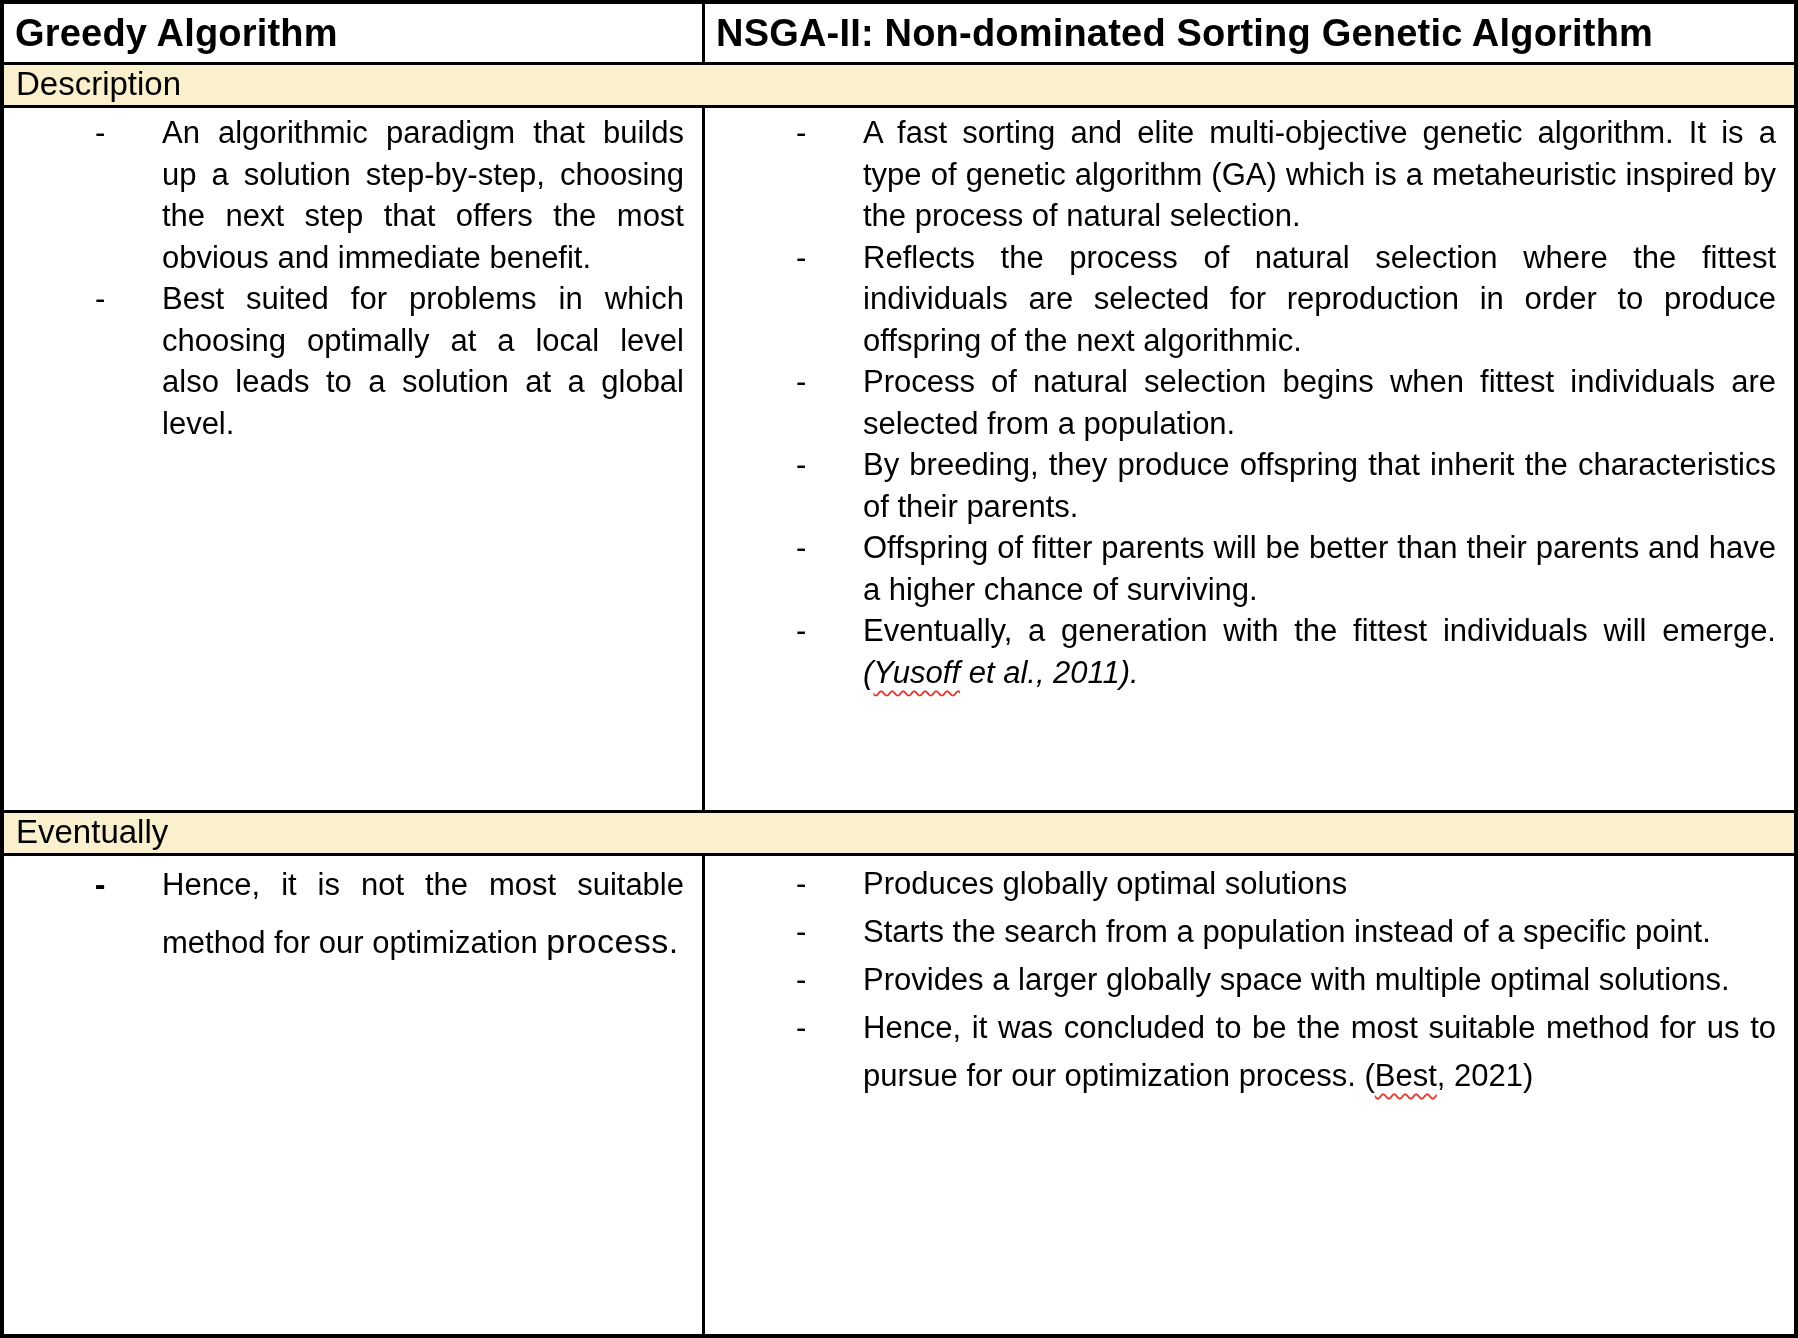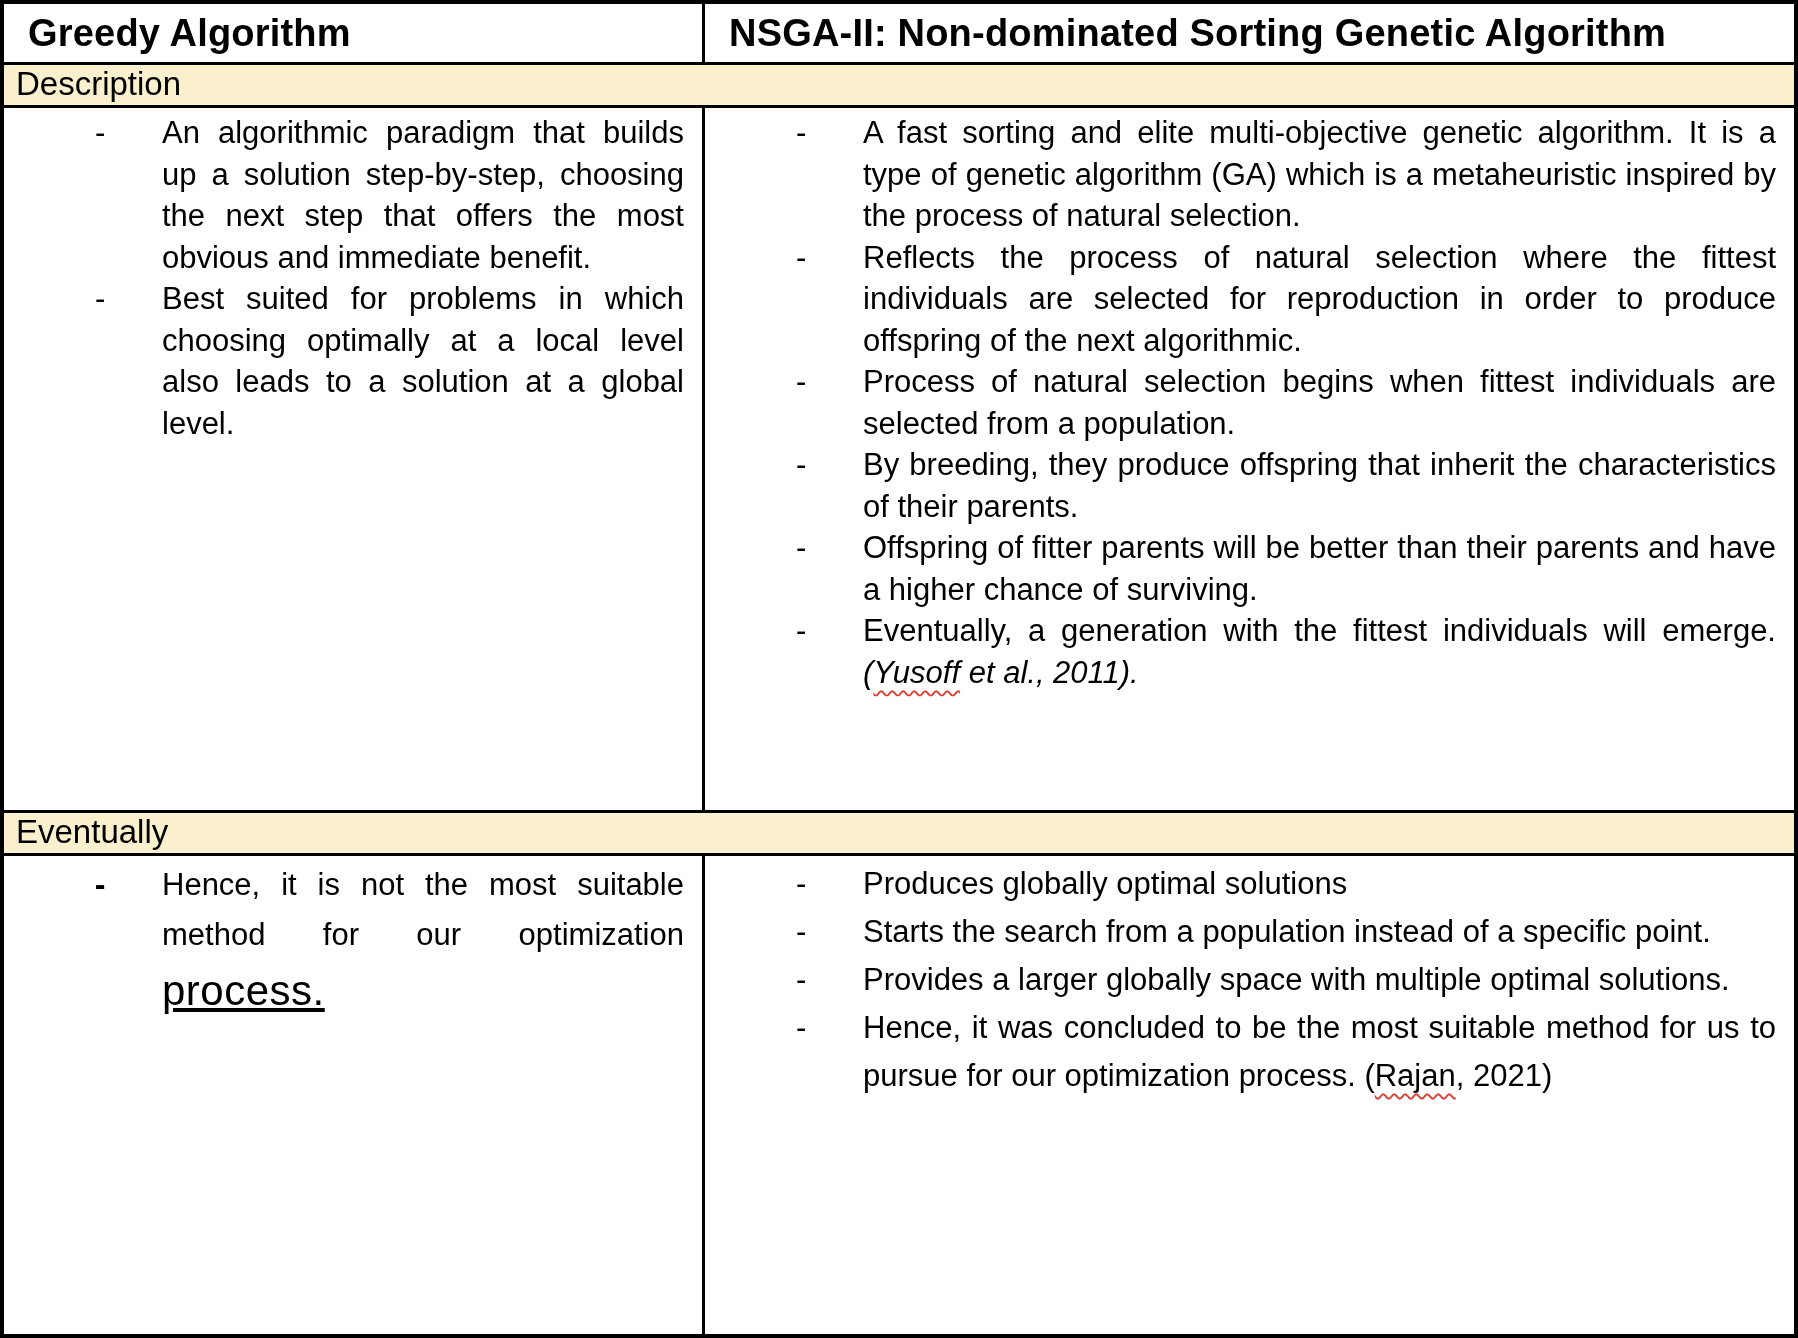--- a/index.html
+++ b/index.html
@@ -17,21 +17,21 @@
     font-family:"Liberation Sans","DejaVu Sans",sans-serif;
     color:var(--text);
     background:#ffffff;
   }
   .row{display:grid;grid-template-columns:698px 1fr;min-height:0;}
   .bt{border-top:3px solid var(--border);}
   .cell{min-width:0;min-height:0;overflow:hidden;box-sizing:border-box;}
   .cell + .cell{border-left:3px solid var(--border);}
   .head{
     font-weight:bold;font-size:38px;letter-spacing:0.2px;
-    display:flex;align-items:center;padding:0 10px 0 24px;
+    display:flex;align-items:center;padding:0 10px 0 11px;
     white-space:nowrap;
   }
   .band{
     background:var(--band-bg);
     font-size:33px;
     display:flex;align-items:center;
     padding:0 0 2px 12px;
   }
   .body-cell{
     font-size:31px;
@@ -45,21 +45,21 @@
   .marker-b{font-weight:bold;}
   .seg-italic{font-style:italic;}
   .seg-miss{
     text-decoration-line:underline;
     text-decoration-style:wavy;
     text-decoration-color:var(--squiggle);
     text-decoration-thickness:2px;
     text-underline-offset:7px;
     text-decoration-skip-ink:none;
   }
-  .seg-alt{font-size:42px;line-height:62px;letter-spacing:0.5px;text-decoration:underline;}
+  .seg-alt{font-size:34px;line-height:62px;letter-spacing:0.5px;}
 </style>
 </head>
 <body>
 
 <div class="doc">
 
   <div class="row">
     <div class="cell head">Greedy Algorithm</div>
     <div class="cell head">NSGA-II: Non-dominated Sorting Genetic Algorithm</div>
   </div>
@@ -85,17 +85,17 @@
 
   <div class="row bt">
     <div class="cell body-cell lh-eval-l">
         <div class="item"><span class="marker marker-b">-</span></div>
         <div class="item"><span class="marker marker-b">-</span><span><span>Hence, it is not the most suitable method for our optimization </span><span class="seg-alt">process.</span></span></div>
       </div>
     <div class="cell body-cell lh-eval-r">
         <div class="item"><span class="marker">-</span><span><span>Produces globally optimal solutions</span></span></div>
         <div class="item"><span class="marker">-</span><span><span>Starts the search from a population instead of a specific point.</span></span></div>
         <div class="item"><span class="marker">-</span><span><span>Provides a larger globally space with multiple optimal solutions.</span></span></div>
-        <div class="item"><span class="marker">-</span><span><span>Hence, it was concluded to be the most suitable method for us to pursue for our optimization process. (</span><span class="seg-miss">Rajan</span><span>, 2021)</span></span></div>
+        <div class="item"><span class="marker">-</span><span><span>Hence, it was concluded to be the most suitable method for us to pursue for our optimization process. (</span><span class="seg-miss">Best</span><span>, 2021)</span></span></div>
       </div>
   </div>
 
 </div>
 
 </body></html>

